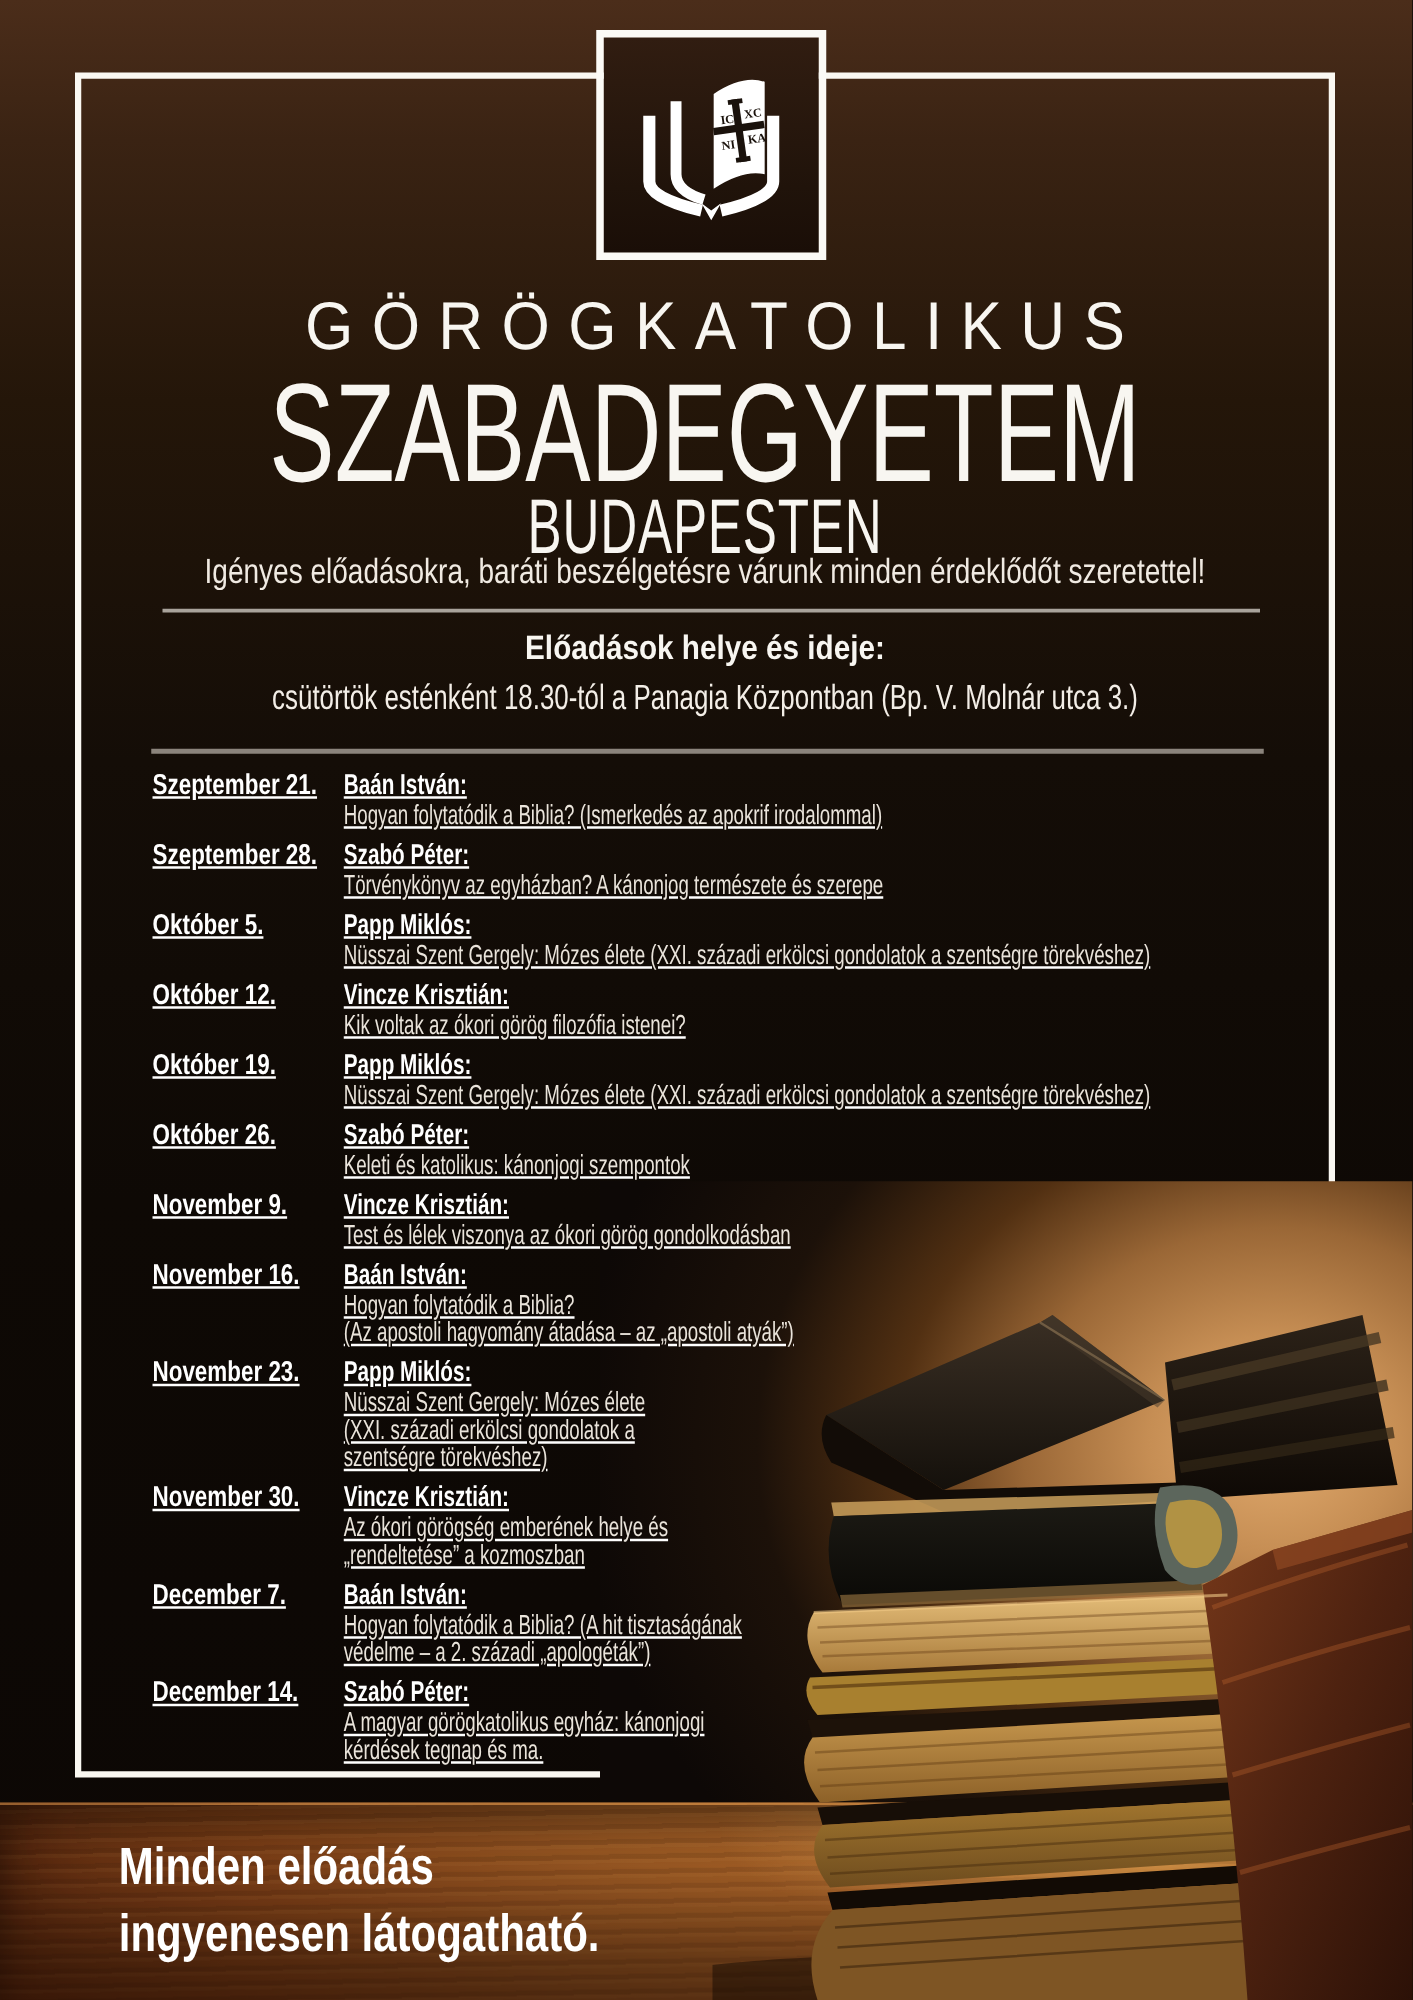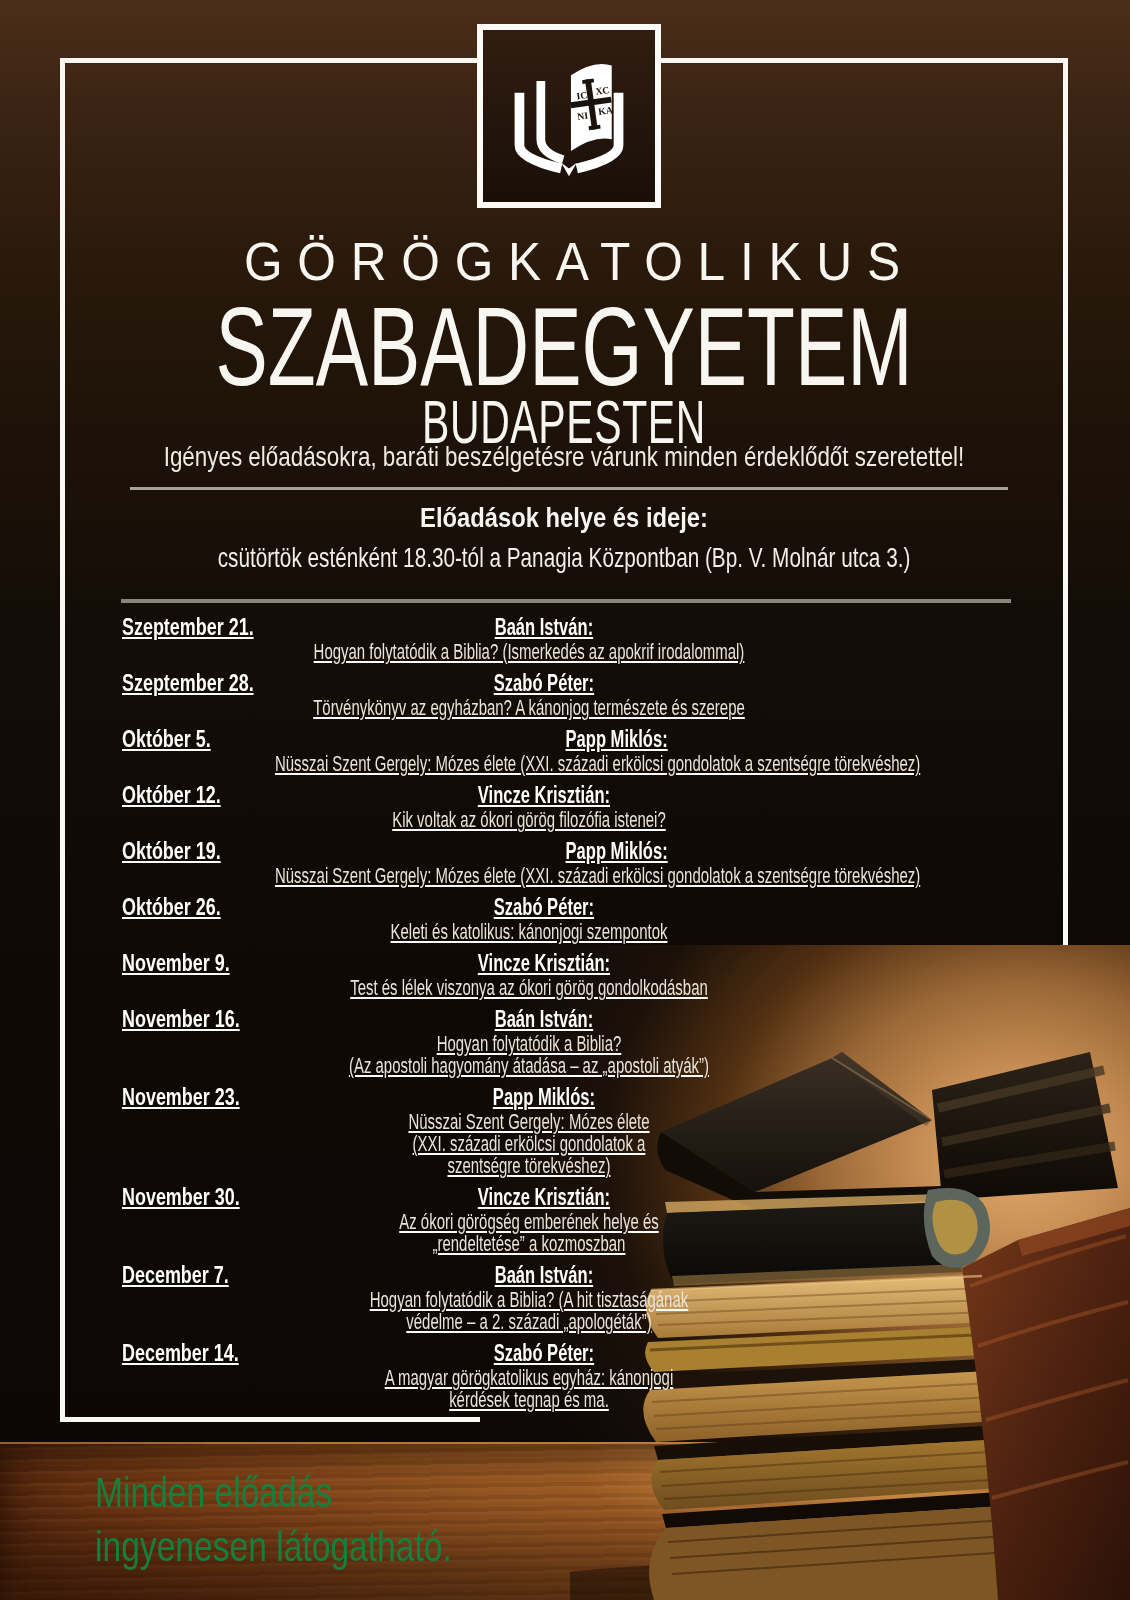--- a/index.html
+++ b/index.html
@@ -55,27 +55,27 @@
   .divider{height:3px;z-index:5;}
   .div1{left:130px;top:487px;width:878px;background:#a9a39b;}
   .div2{left:121px;top:599px;width:890px;background:#8b847c;height:4px;}
   .venue-h{top:503px;font-size:27px;font-weight:700;transform:scaleX(.88);}
   .venue-d{top:542px;font-size:28px;font-weight:300;color:#f3eee7;white-space:nowrap;transform:scaleX(.74);}
   
   .schedule{left:122px;top:614px;width:900px;z-index:5;color:#fff;}
   .srow{display:flex;margin-bottom:7px;text-decoration:underline;}
   .sdate{flex:none;width:153px;font-size:23px;font-weight:700;line-height:27px;
          transform:scaleX(.78);transform-origin:0 50%;white-space:nowrap;}
-  .sentry{flex:1;text-align:center;}
+  .sentry{flex:1;}
   .sspeaker{font-size:23px;font-weight:700;line-height:27px;
             transform:scaleX(.72);transform-origin:0 50%;white-space:nowrap;}
   .stopic{font-size:22px;font-weight:300;line-height:22px;color:#eae4db;
           transform:scaleX(.68);transform-origin:0 50%;white-space:nowrap;}
   
-  .footer{left:95px;top:1466px;z-index:6;color:#15803d;font-weight:400;}
+  .footer{left:95px;top:1466px;z-index:6;color:#ffffff;font-weight:700;}
   .fline{font-size:42px;line-height:54px;transform:scaleX(.80);transform-origin:0 50%;white-space:nowrap;}
 </style>
 </head>
 <body>
 
 <div class="abs bg-base"></div>
 <div class="abs frame"></div>
 <div class="abs photo-glow"></div>
 <div class="abs table"></div>
 

